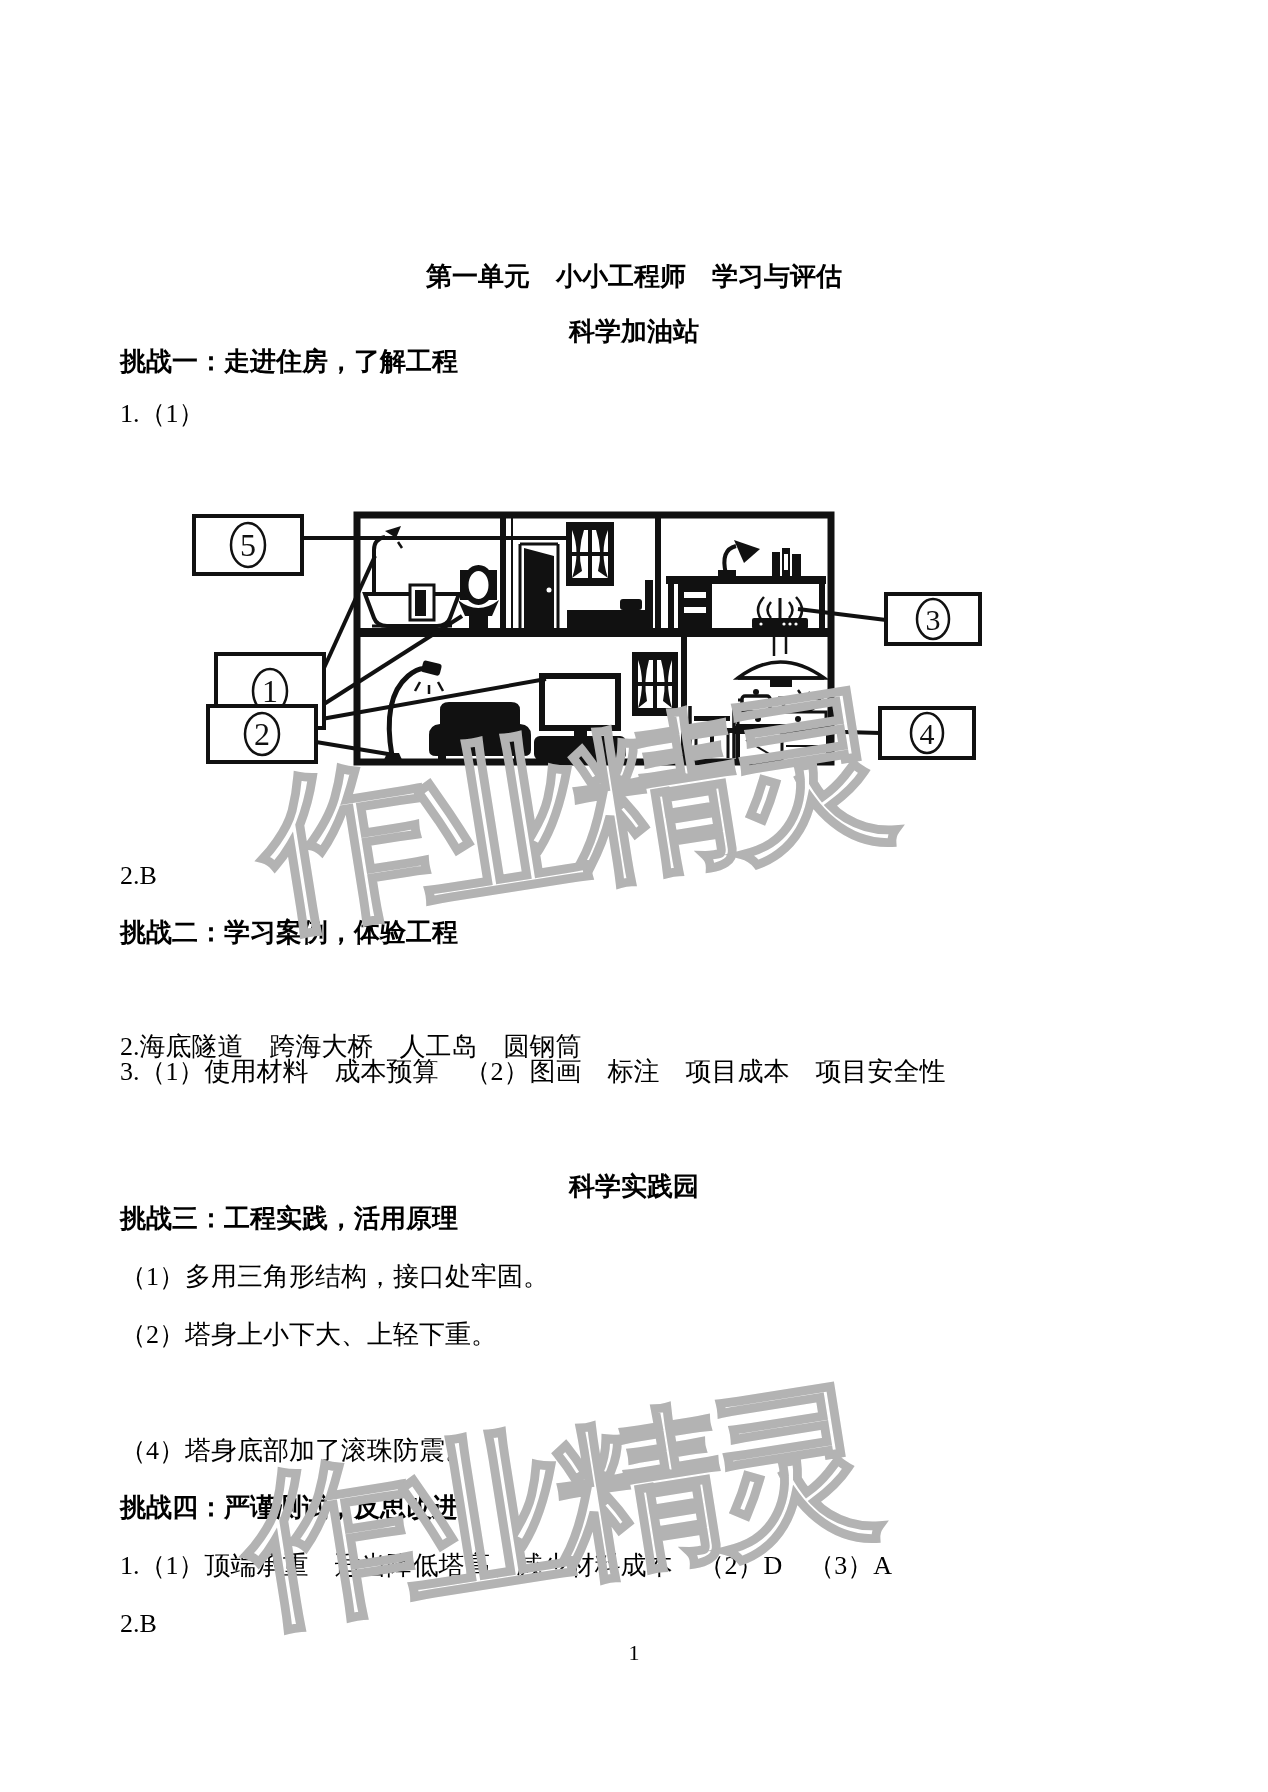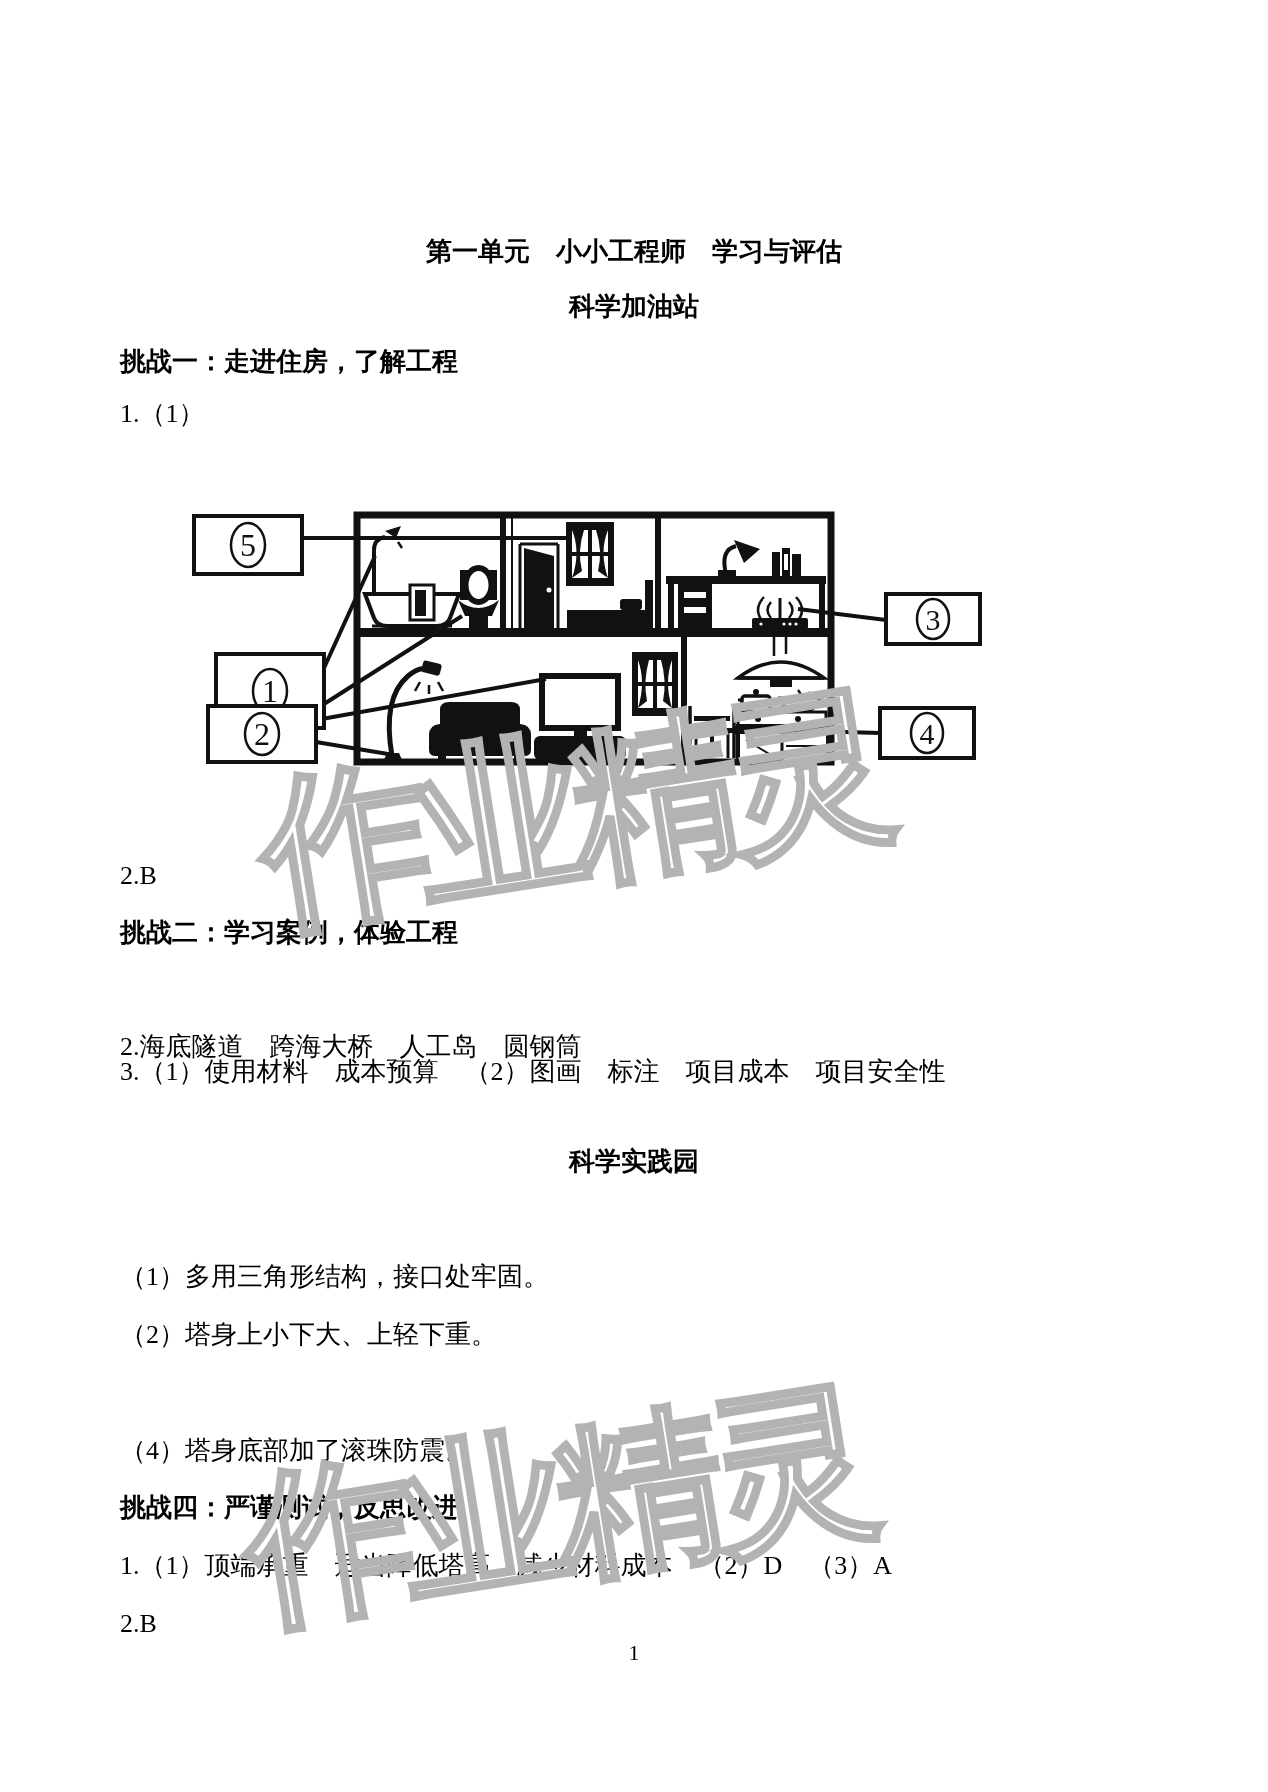--- a/index.html
+++ b/index.html
@@ -8,21 +8,21 @@
     background:#ffffff; color:#000;
     font-family:"Liberation Serif", serif;
     overflow:hidden;
   }
   .title{
     position:absolute; left:0; right:0; top:116px; text-align:center;
     font-size:35px; font-weight:bold; letter-spacing:1px;
     font-family:"Liberation Sans", sans-serif;
   }
   .line{ position:absolute; left:120px; right:100px; font-size:26px; line-height:1.2;font-family:Liberation Serif, serif; }
-  .center{ left:0; right:0; text-align:center; }
+  .center{ left:0; right:0; text-align:center;margin-top:25px; }
   .sans{ font-family:"Liberation Sans", sans-serif; font-weight:bold; }
   .pageno{
     position:absolute; left:0; right:0; top:1640px; text-align:center; font-size:22px;
   }
   .diagram-svg{ position:absolute; left:186px; top:506px; }
   .wm-svg{ position:absolute; overflow:visible; z-index:5; pointer-events:none; }
   .wm-text{
     font-family:"Liberation Sans", sans-serif; font-weight:bold;
   }
 </style>
@@ -253,20 +253,21 @@
   </svg>
 
   <div class="line" style="top:860px">2.B</div>
 
   <div class="line sans" style="top:917px">挑战二：学习案例，体验工程</div>
   <div class="line" style="top:1031px">2.海底隧道　跨海大桥　人工岛　圆钢筒</div>
   <div class="line" style="top:1056px">3.（1）使用材料　成本预算　（2）图画　标注　项目成本　项目安全性</div>
 
   <div class="line center sans" style="top:1146px">科学实践园</div>
 
+  <div class="line sans" style="top:1203px">挑战三：工程实践，活用原理</div>
   <div class="line" style="top:1261px">（1）多用三角形结构，接口处牢固。</div>
   <div class="line" style="top:1319px">（2）塔身上小下大、上轻下重。</div>
   <div class="line" style="top:1435px">（4）塔身底部加了滚珠防震。</div>
 
   <div class="line sans" style="top:1492px">挑战四：严谨测试，反思改进</div>
   <div class="line" style="top:1550px">1.（1）顶端承重　适当降低塔高、减少材料成本　（2）D　（3）A</div>
   <div class="line" style="top:1608px">2.B</div>
 
   <div class="pageno">1</div>
 </div>

